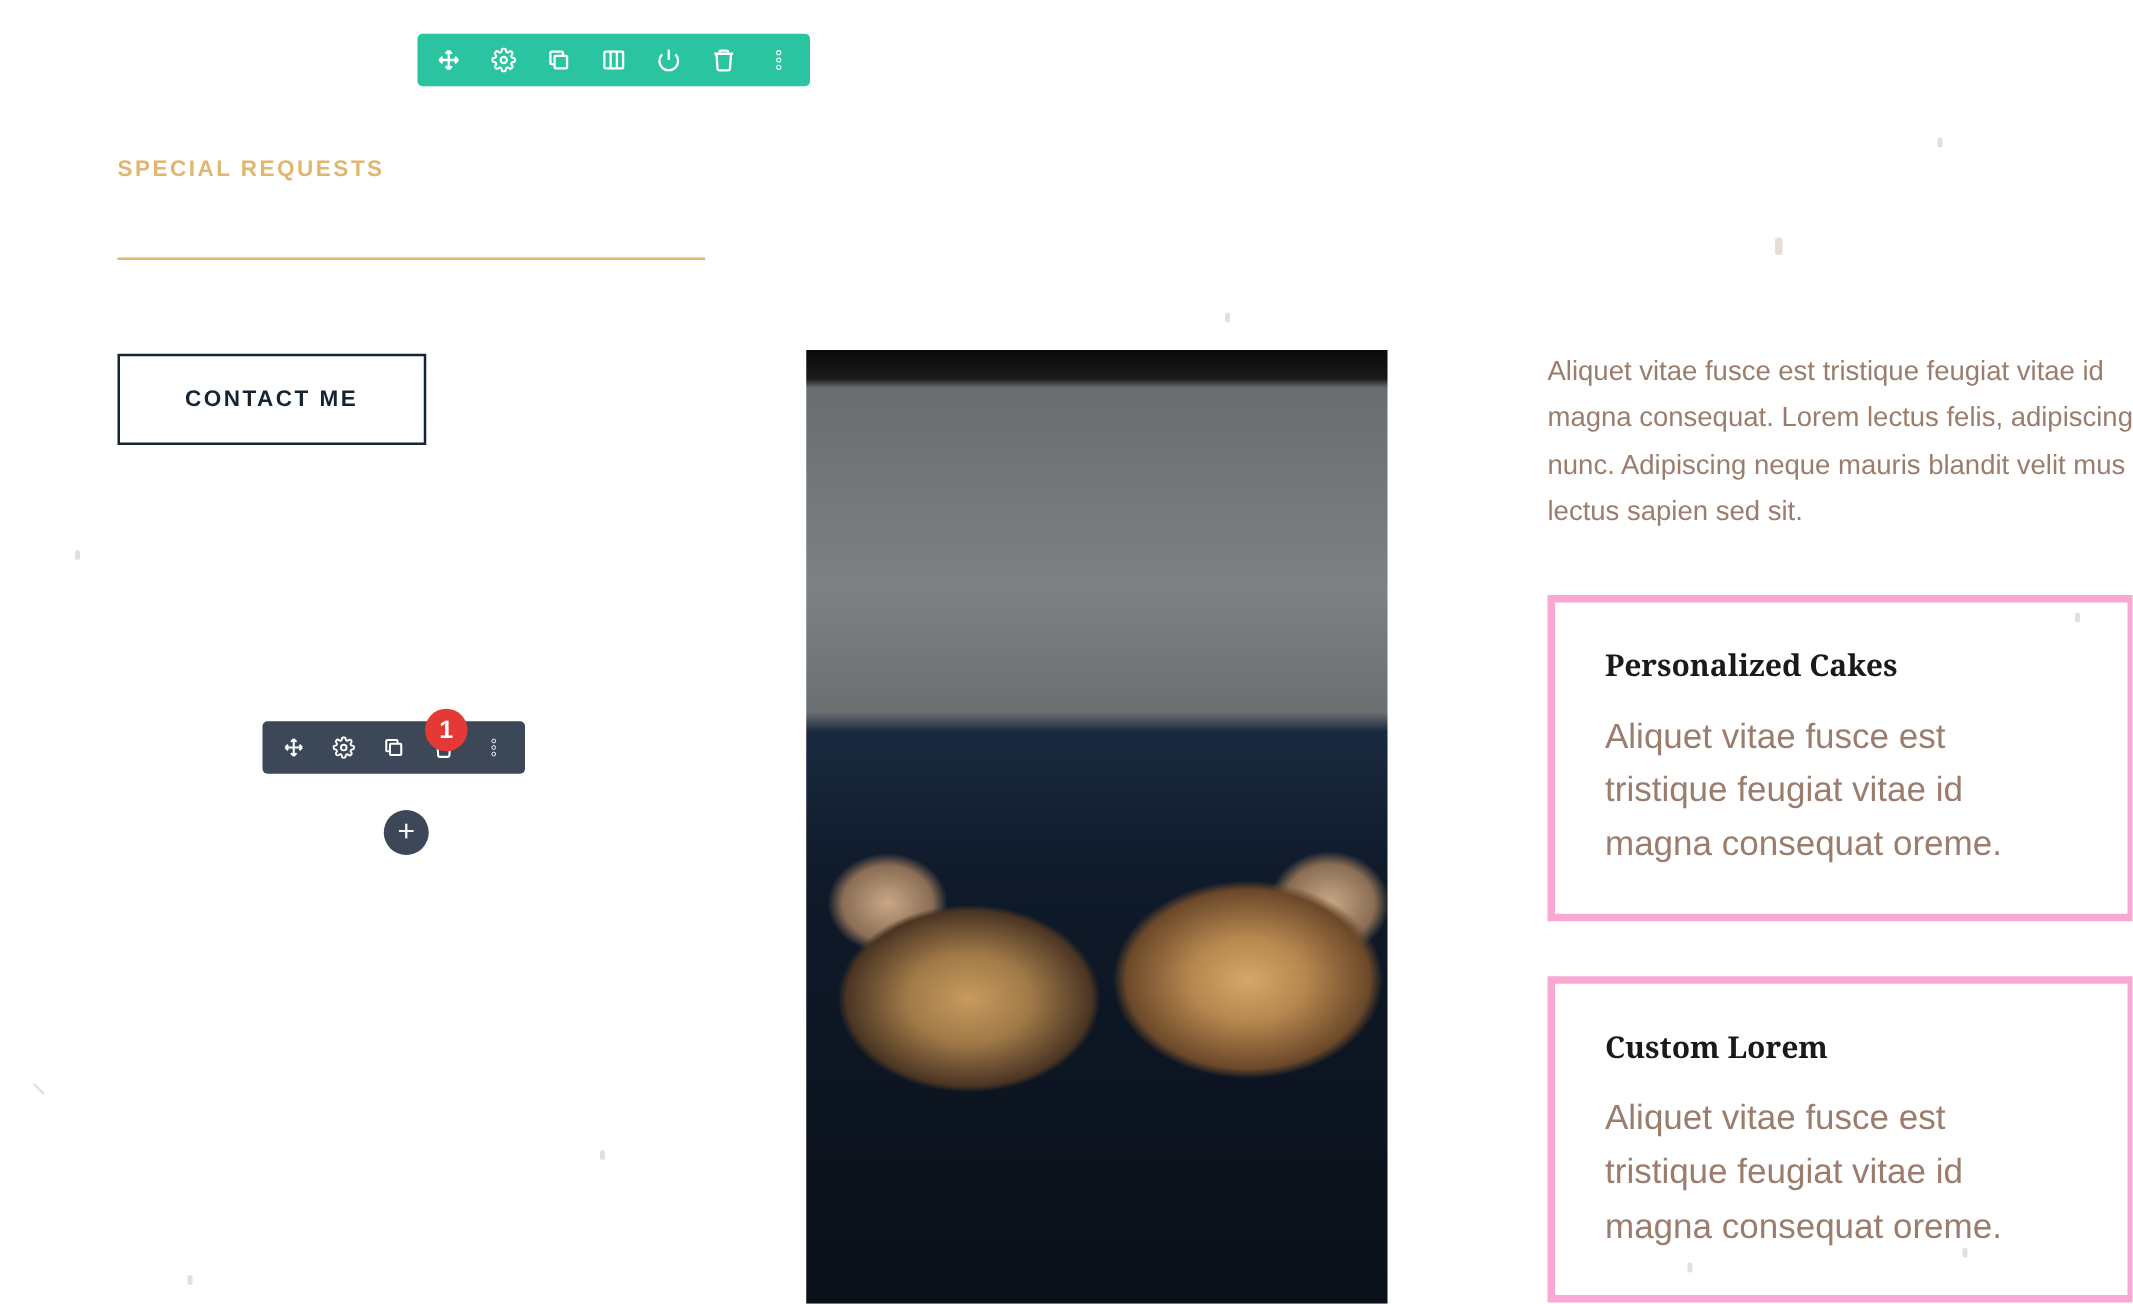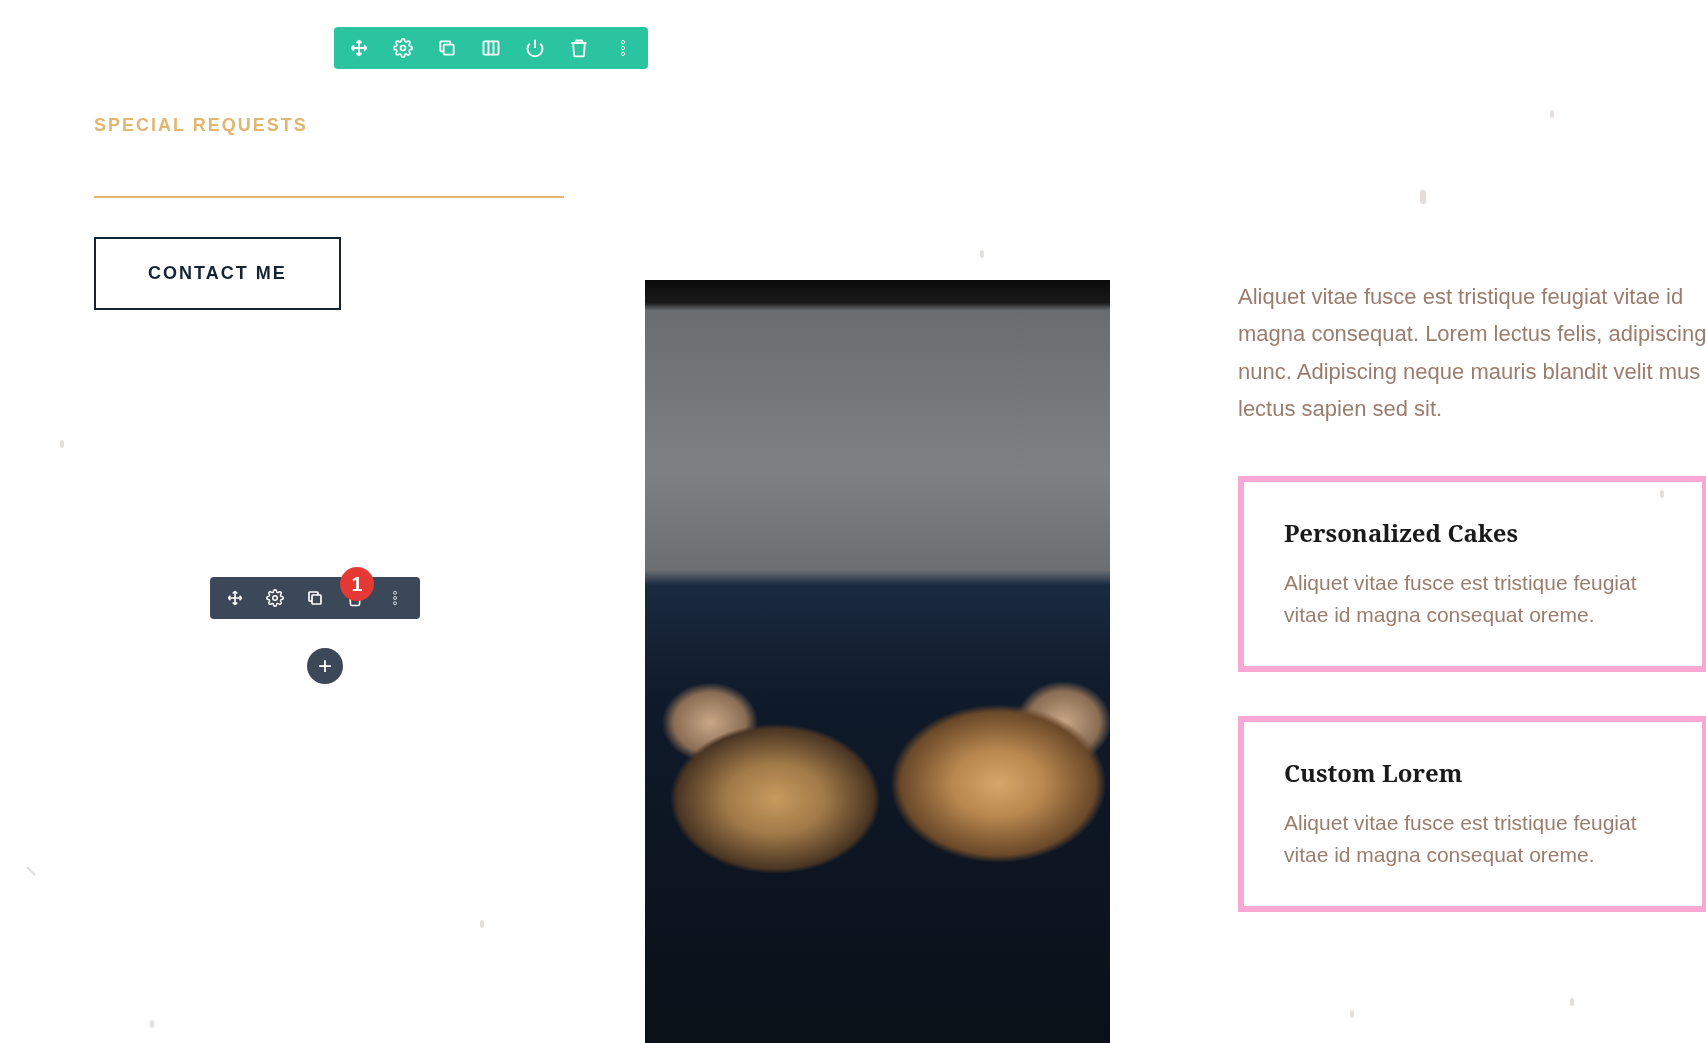--- a/index.html
+++ b/index.html
@@ -34,21 +34,21 @@
     justify-content: center;
     cursor: pointer;
     color: #fff;
   }
   .section-toolbar svg { stroke: #fff; fill: none; }
 
   
   .left-col {
     position: absolute;
     left: 94px;
-    top: 115px;
+    top: 125px;
     width: 470px;
   }
   .eyebrow {
     font-family: -apple-system, Helvetica, Arial, sans-serif;
     font-weight: 700;
     letter-spacing: 2px;
     font-size: 18px;
     color: #e0b670;
   }
   .headline {
@@ -59,21 +59,21 @@
     color: #1a1a1a;
     font-family: 'Noto Serif', Georgia, serif;
   }
   .divider {
     margin-top: 60px;
     border: none;
     border-top: 2px solid #e0b670;
     width: 100%;
   }
   .contact-btn {
-    margin-top: 39px;
+    margin-top: 75px;
     display: inline-block;
     border: 2px solid #142432;
     padding: 24px 52px;
     font-family: -apple-system, Helvetica, Arial, sans-serif;
     font-weight: 700;
     letter-spacing: 2px;
     font-size: 18px;
     color: #142432;
     cursor: pointer;
     position: relative;
@@ -165,21 +165,21 @@
   }
   .card + .card { margin-top: 44px; }
   .card h3 {
     font-family: 'Noto Serif', Georgia, serif;
     font-size: 24px;
     color: #1a1a1a;
     font-weight: 700;
   }
   .card p {
     margin-top: 18px;
-    font-size: 21px;
+    font-size: 28px;
     line-height: 1.55;
     color: #9b7d6e;
   }
 
   
   .speck {
     position: absolute;
     width: 4px;
     height: 8px;
     background: #d8d2cc;

